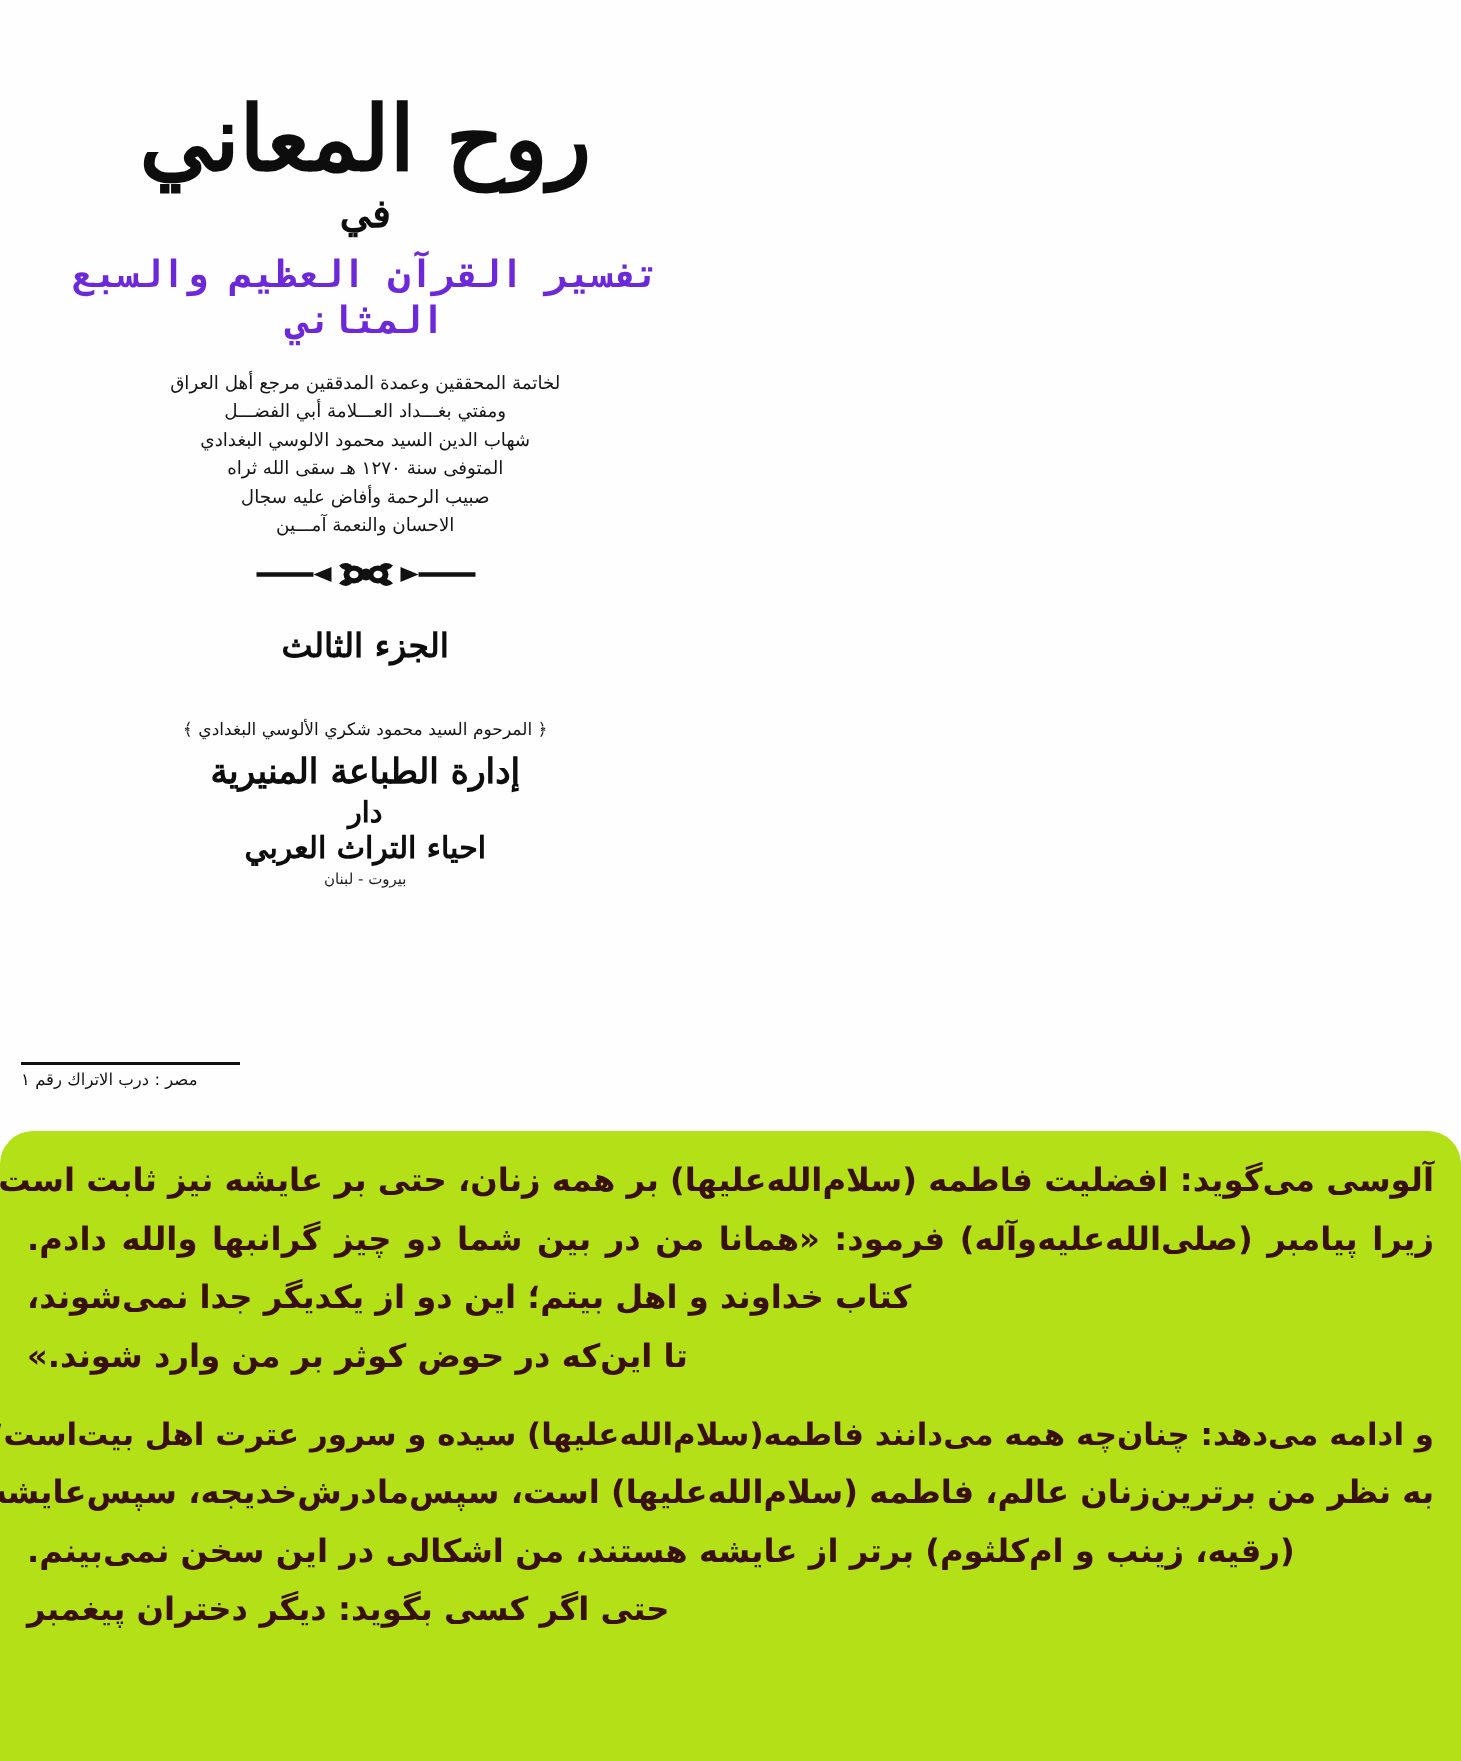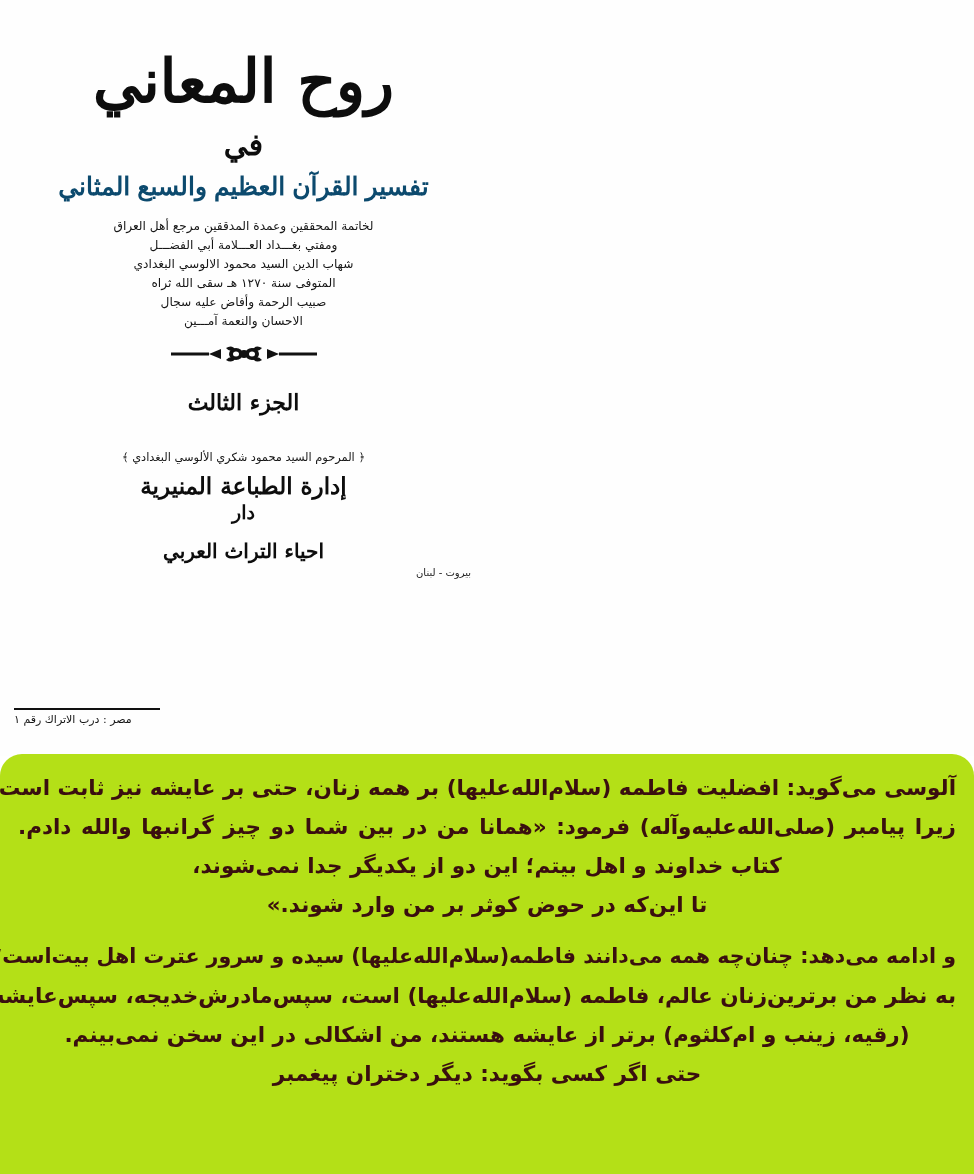--- a/index.html
+++ b/index.html
@@ -58,38 +58,38 @@
     padding-bottom:1px;
   }
   .body-block .ln.ind{text-indent:18px;}
 
   
   #title-page{
     position:absolute;left:0;top:0;width:487px;height:756px;
     box-sizing:border-box;
     background:#fefefe;
     direction:rtl;text-align:center;
-    padding:4px 16px;
+    padding:16px 16px;
   }
   .tp-main{
     margin-top:46px;
     font-size:60px;line-height:1.05;
     color:#0d0d0d;font-weight:bold;
     font-family:"DejaVu Serif",serif;
     letter-spacing:-2px;
   }
   .tp-fi{
-    margin-top:14px;
-    font-size:30px;color:#0d0d0d;font-weight:bold;
+    margin-top:2px;
+    font-size:26px;color:#0d0d0d;font-weight:bold;
     font-family:Liberation Sans, sans-serif;
   }
   .tp-sub{
     margin-top:10px;
-    font-size:25px;color:#0c4a6e;font-weight:bold;
-    font-family:Liberation Sans, sans-serif;
+    font-size:25px;color:#6d28d9;font-weight:bold;
+    font-family:Liberation Mono, monospace;
     letter-spacing:-1px;
   }
   .tp-author{
     margin-top:16px;
     font-size:12.2px;line-height:19px;color:#161616;
     font-family:"DejaVu Sans",sans-serif;
   }
   .tp-author div{white-space:nowrap;}
   .ornament{
     margin:14px auto 0;width:150px;height:18px;position:relative;
@@ -110,29 +110,28 @@
     margin-top:6px;
     font-size:23px;color:#0d0d0d;font-weight:bold;
     font-family:"DejaVu Serif",serif;letter-spacing:-1px;
   }
   .tp-dar{
     margin-top:2px;
     font-size:19px;color:#0d0d0d;font-weight:bold;
     font-family:"DejaVu Serif",serif;
   }
   .tp-dar2{
-    margin-top:16px;
+    margin-top:0px;
     font-size:20px;color:#0d0d0d;font-weight:bold;
     font-family:"DejaVu Serif",serif;letter-spacing:-1px;
   }
   .tp-city{
     margin-top:4px;
     font-size:10px;color:#222;
     font-family:"DejaVu Sans",sans-serif;
-    text-align:right;
   }
   .tp-footline{
     position:absolute;left:14px;bottom:30px;
     text-align:left;direction:rtl;
   }
   .tp-footline .fl-rule{
     width:146px;height:2px;background:#111;margin-bottom:3px;
   }
   .tp-footline .fl-txt{
     font-size:11px;color:#141414;white-space:nowrap;
@@ -153,21 +152,21 @@
     overflow:hidden;
   }
   .cm-para{margin:0 0 4px 0;}
   .cm-line{
     display:block;
     font-size:21.5px;
     line-height:39px;
     white-space:nowrap;
     color:#3a0f0f;
   }
-  .cm-line.c{text-align:center;}
+  .cm-line.c{text-align:left;}
   .cm-line.j{text-align:justify;text-align-last:justify;}
   .cm-gap{display:block;height:9px;}
 </style>
 </head>
 <body>
 
 <div id="scan">
 
   <div id="page-text">
 

